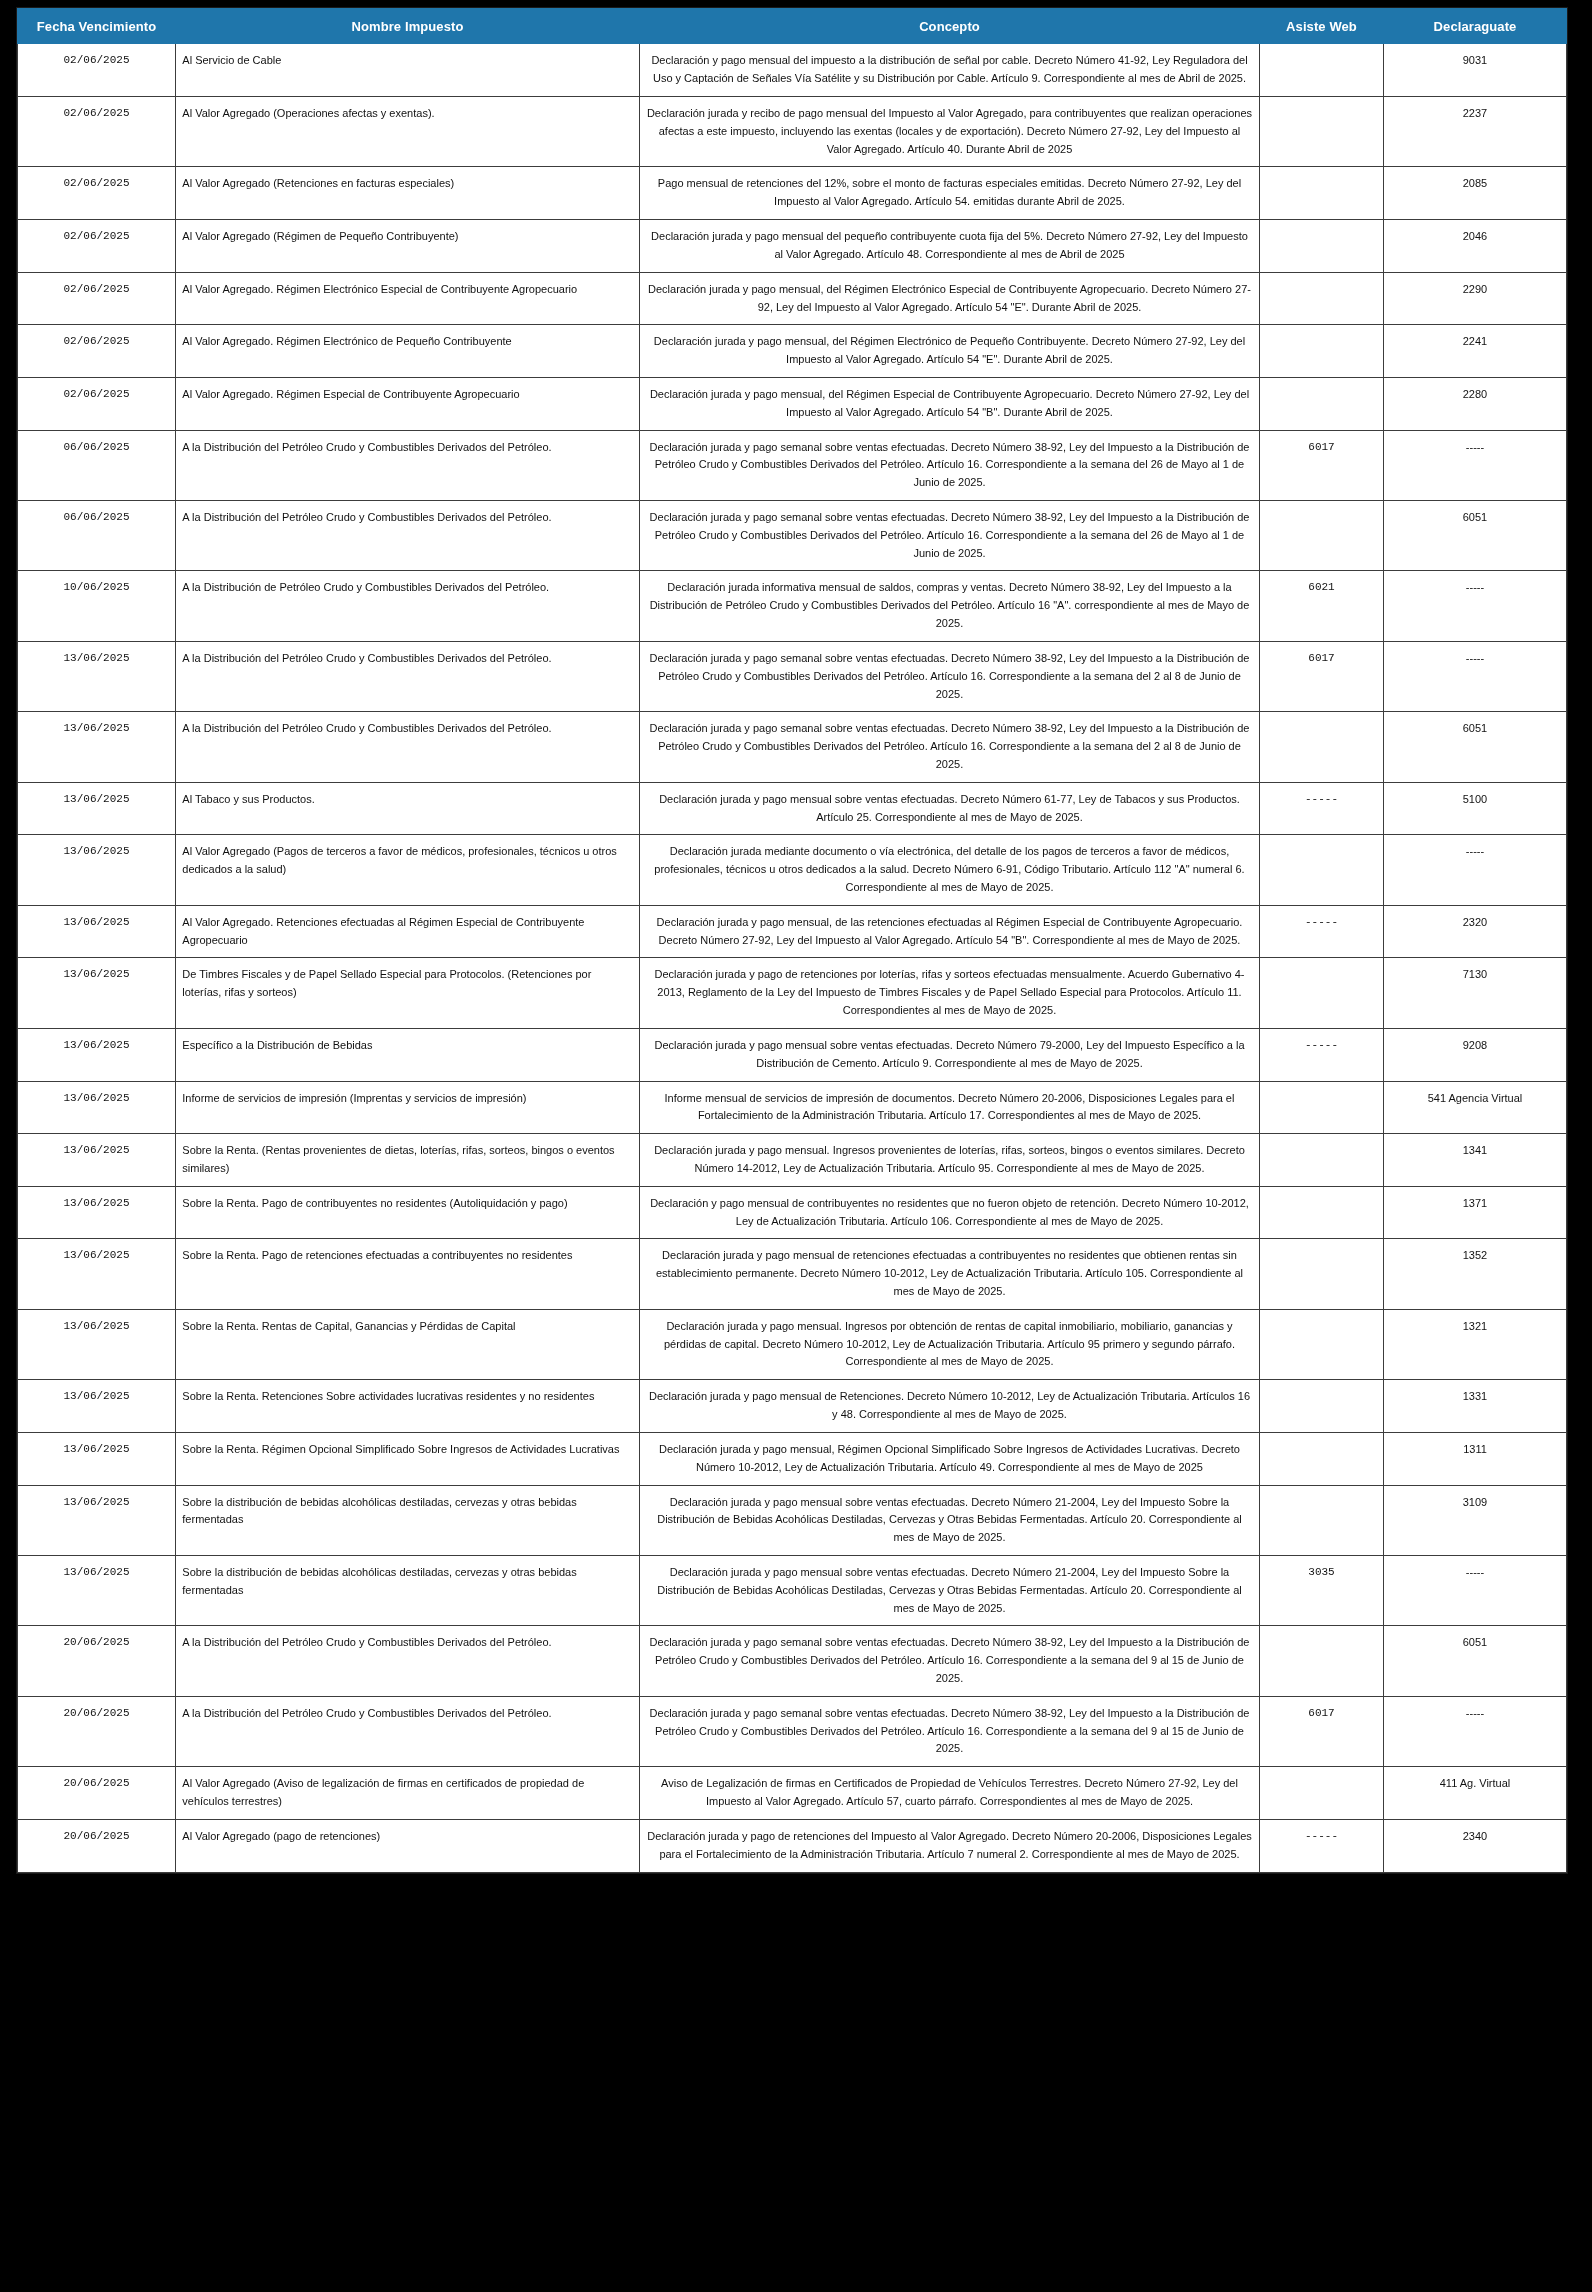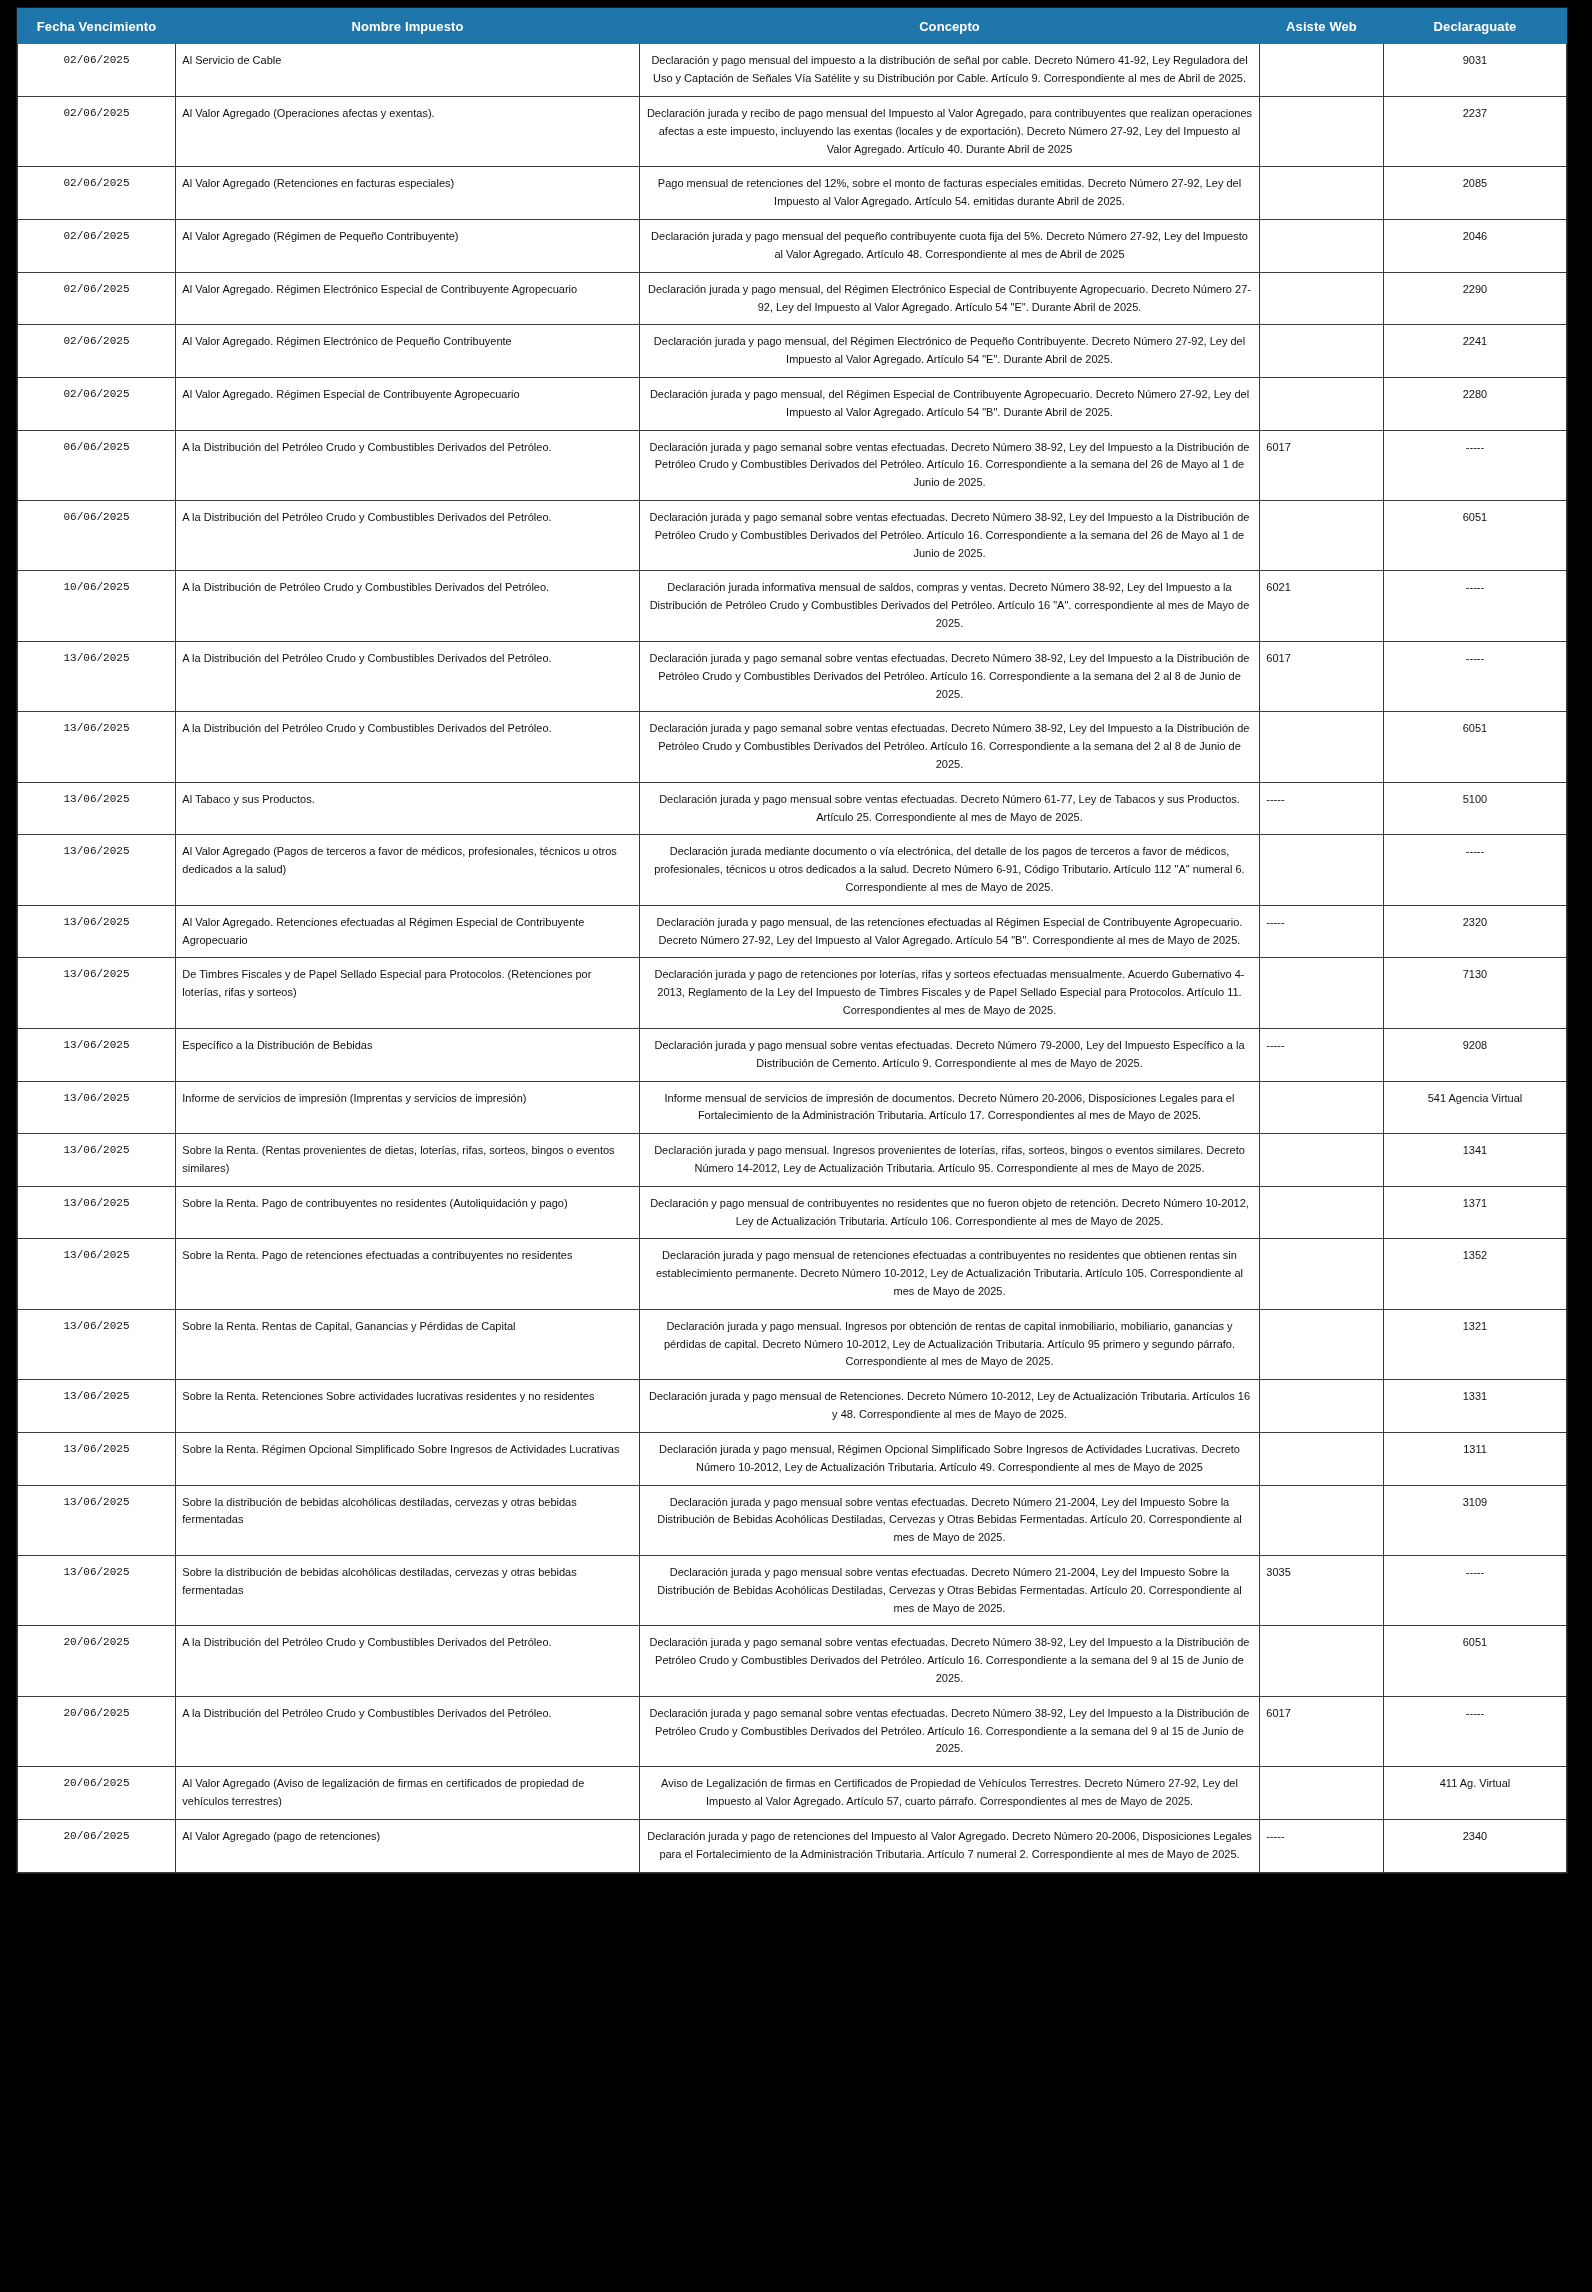--- a/index.html
+++ b/index.html
@@ -66,21 +66,21 @@
     color: #111111;
     background: #ffffff;
   }
   table.calendar tbody td.fecha {
     text-align: center;
     white-space: nowrap;
     font-family: Liberation Mono, monospace;
   }
   table.calendar tbody td.nombre { text-align: left; }
   table.calendar tbody td.concepto { text-align: center; }
-  table.calendar tbody td.asiste { text-align: left; }
+  table.calendar tbody td.asiste { text-align: center; font-family: Liberation Mono, monospace; }
   table.calendar tbody td.decl { text-align: center; }
   table.calendar tbody tr td { height: 0.9px; }
 </style>
 </head>
 <body>
 
 <div id="page">
   <div id="table-wrap">
     <table class="calendar">
       <colgroup>

